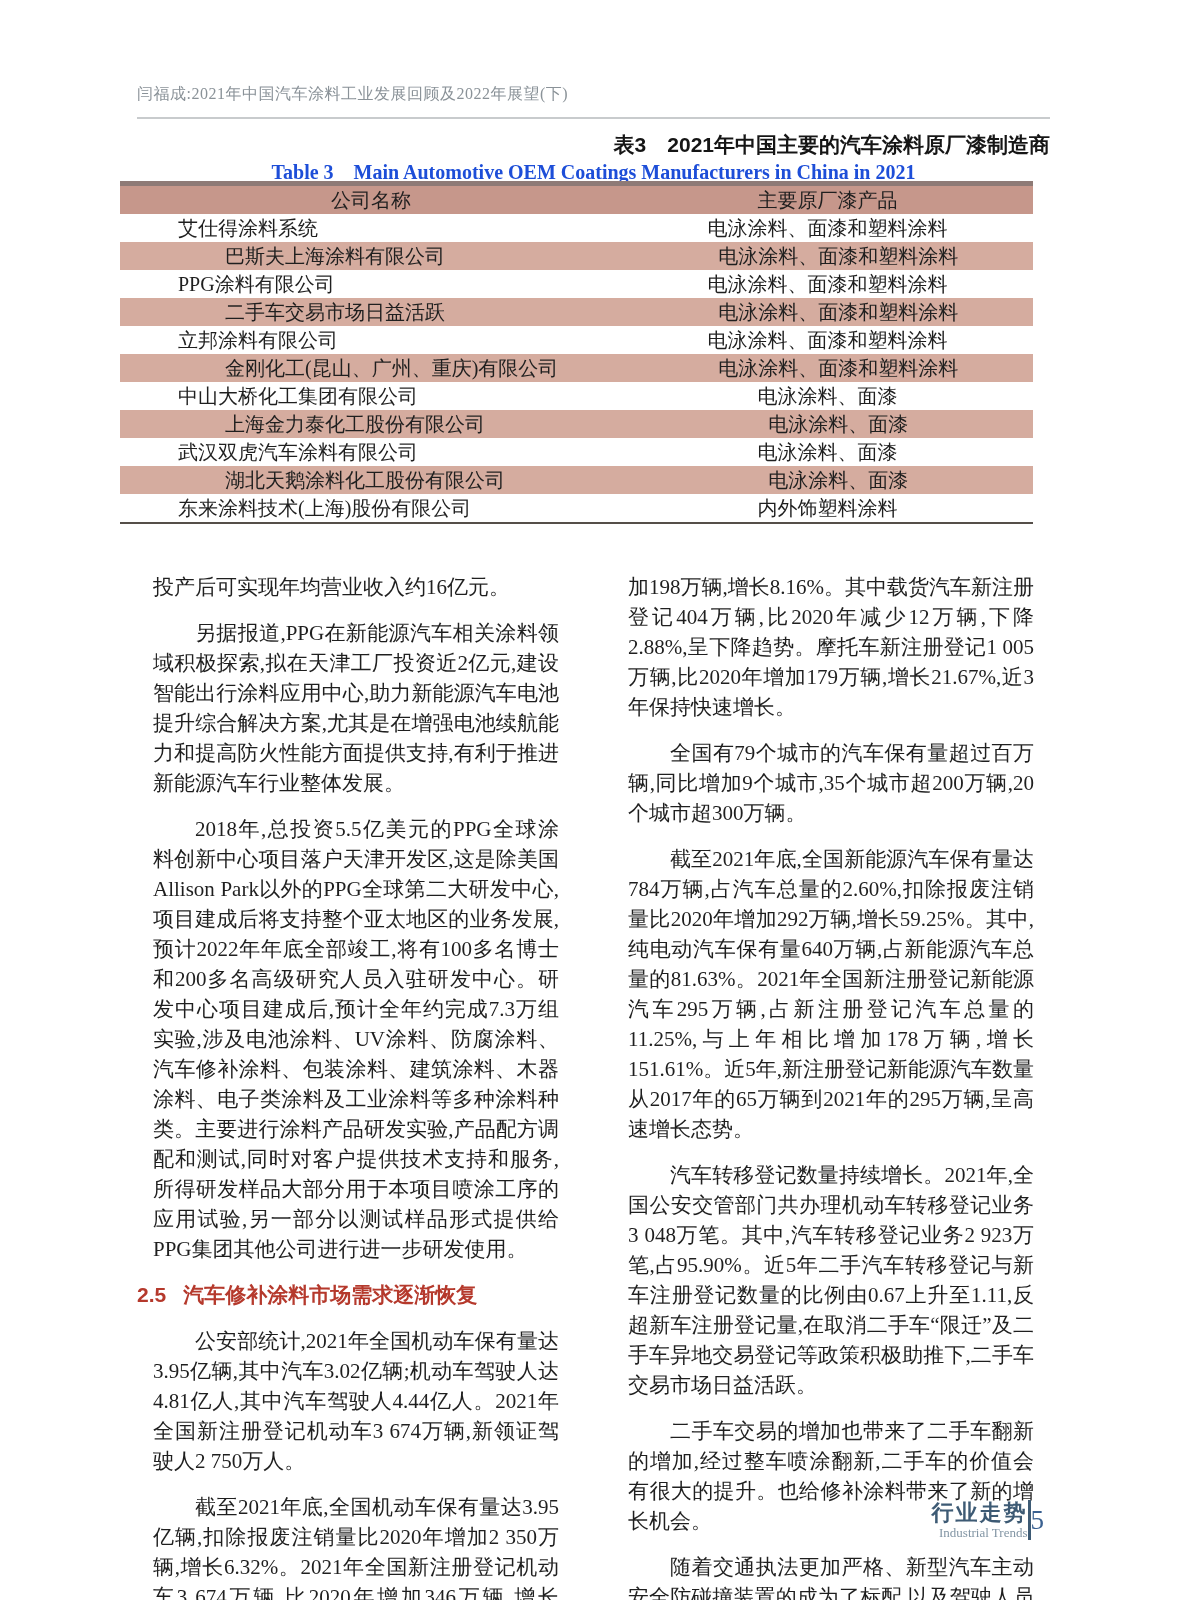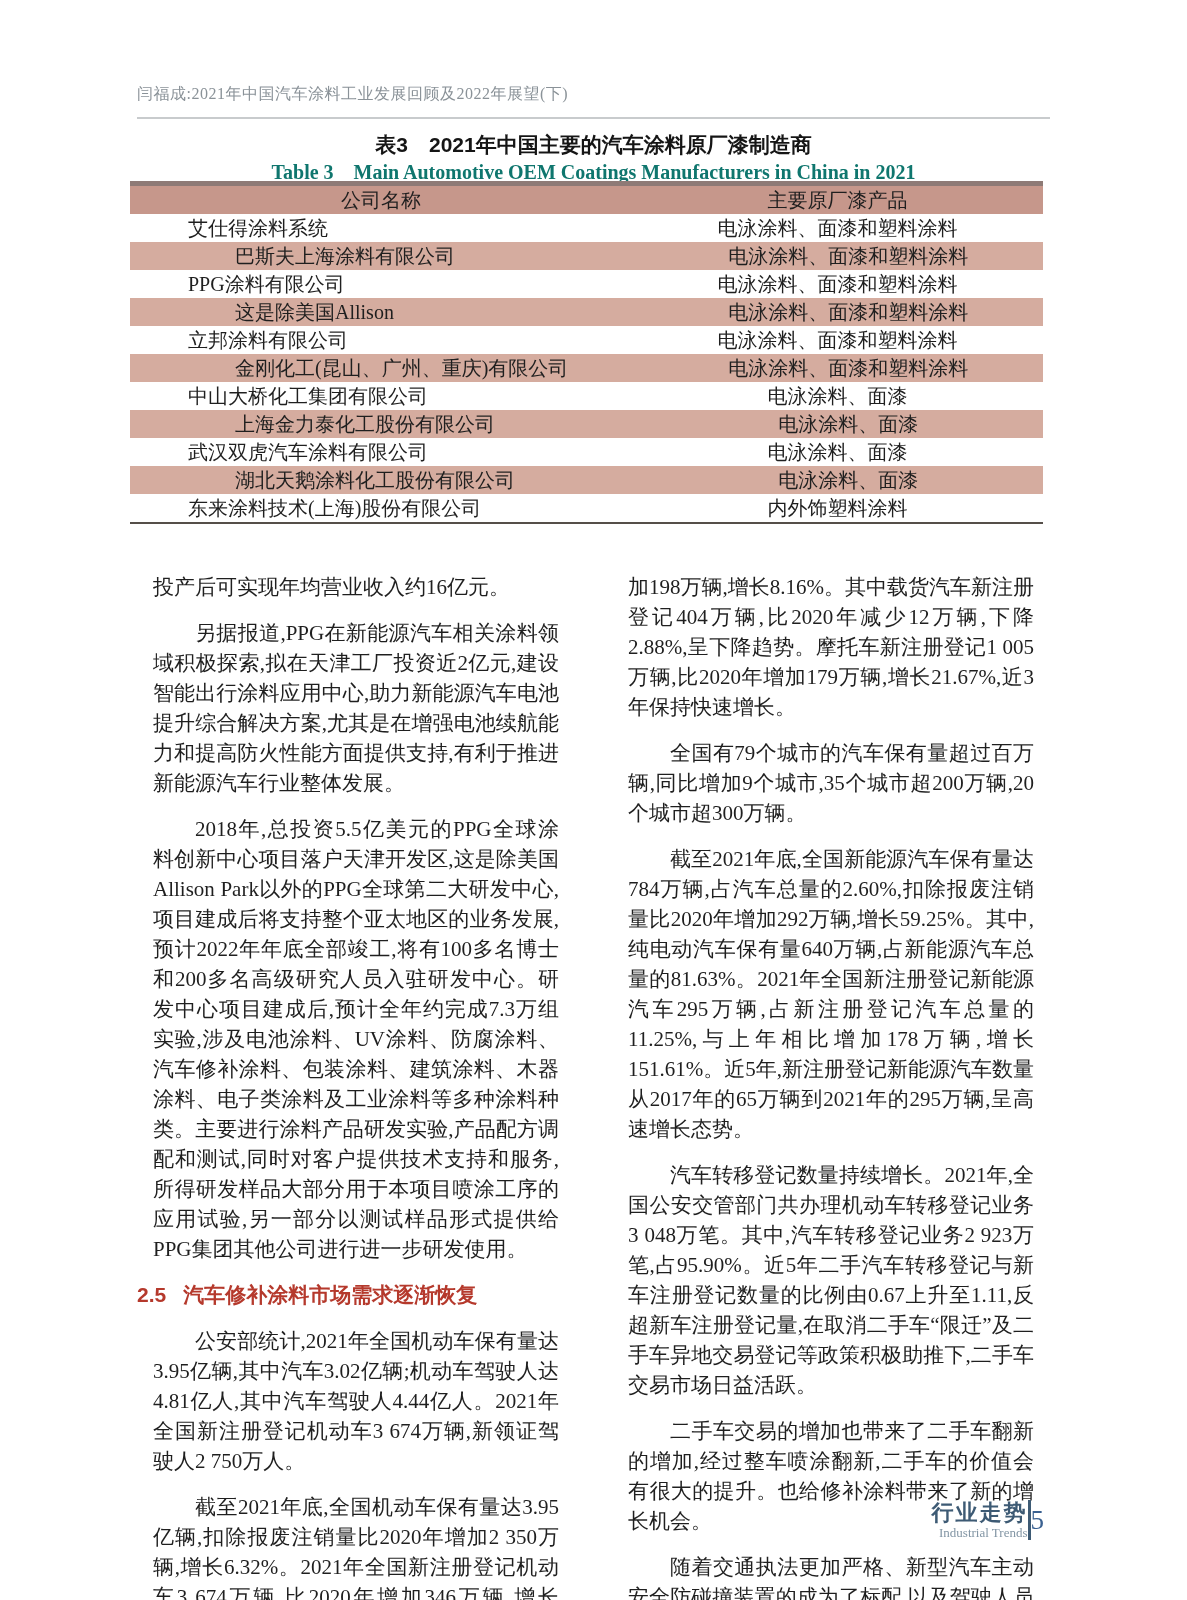--- a/index.html
+++ b/index.html
@@ -25,39 +25,39 @@
   .header-rule {
     position: absolute;
     top: 117px; left: 137px; width: 913px;
     border-top: 2px solid #c8cbcd;
   }
 
   
   .table-title-zh {
     position: absolute;
     top: 131px; left: 137px; width: 913px;
-    text-align: center;
+    text-align: right;
     font-family: "Liberation Sans", "DejaVu Sans", sans-serif;
     font-weight: bold;
     font-size: 21px;
     color: #151515;
   }
   .table-title-en {
     position: absolute;
     top: 159px; left: 137px; width: 913px;
     text-align: center;
     font-weight: bold;
     font-size: 20px;
-    color: #0f766e;
+    color: #1d4ed8;
   }
 
   
   .oem-table {
     position: absolute;
-    top: 181px; left: 130px; width: 913px;
+    top: 181px; left: 120px; width: 913px;
     border-top: 5px solid #8e7a76;
     border-bottom: 2px solid #554f49;
   }
   .trow {
     display: flex;
     height: 28px;
     align-items: center;
     font-size: 20px;
     line-height: 28px;
   }
@@ -152,21 +152,21 @@
     </div>
     <div class="trow pink">
       <span class="tcell-company">巴斯夫上海涂料有限公司</span>
       <span class="tcell-product">电泳涂料、面漆和塑料涂料</span>
     </div>
     <div class="trow">
       <span class="tcell-company">PPG涂料有限公司</span>
       <span class="tcell-product">电泳涂料、面漆和塑料涂料</span>
     </div>
     <div class="trow pink">
-      <span class="tcell-company">这是除美国Allison</span>
+      <span class="tcell-company">二手车交易市场日益活跃</span>
       <span class="tcell-product">电泳涂料、面漆和塑料涂料</span>
     </div>
     <div class="trow">
       <span class="tcell-company">立邦涂料有限公司</span>
       <span class="tcell-product">电泳涂料、面漆和塑料涂料</span>
     </div>
     <div class="trow pink">
       <span class="tcell-company">金刚化工(昆山、广州、重庆)有限公司</span>
       <span class="tcell-product">电泳涂料、面漆和塑料涂料</span>
     </div>

